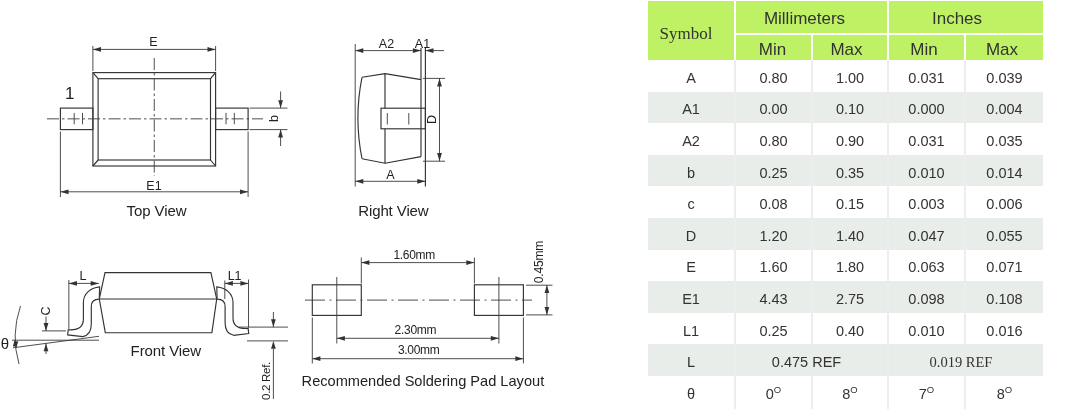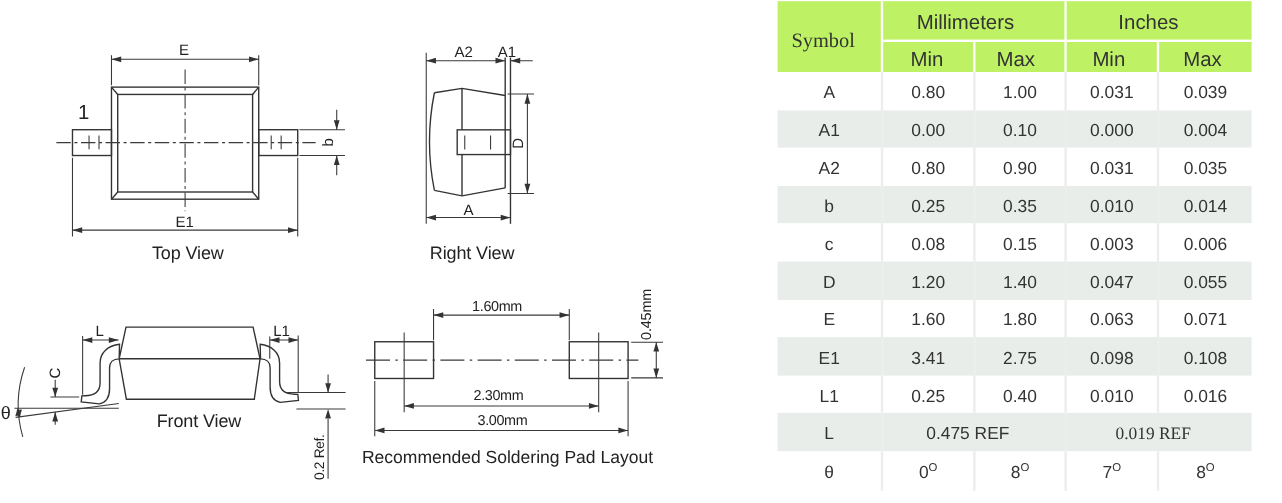--- a/index.html
+++ b/index.html
@@ -217,21 +217,21 @@
         </tr>
  <tr style="height:31.6px">
           <td class="sym b2">E</td>
           <td class="b2">1.60</td>
           <td class="b5">1.80</td>
           <td class="b2">0.063</td>
           <td>0.071</td>
         </tr>
  <tr style="height:31.6px" class="strip">
           <td class="sym b2">E1</td>
-          <td class="b2">3.41</td>
+          <td class="b2">4.43</td>
           <td class="b5">2.75</td>
           <td class="b2">0.098</td>
           <td>0.108</td>
         </tr>
  <tr style="height:31.6px">
           <td class="sym b2">L1</td>
           <td class="b2">0.25</td>
           <td class="b5">0.40</td>
           <td class="b2">0.010</td>
           <td>0.016</td>

